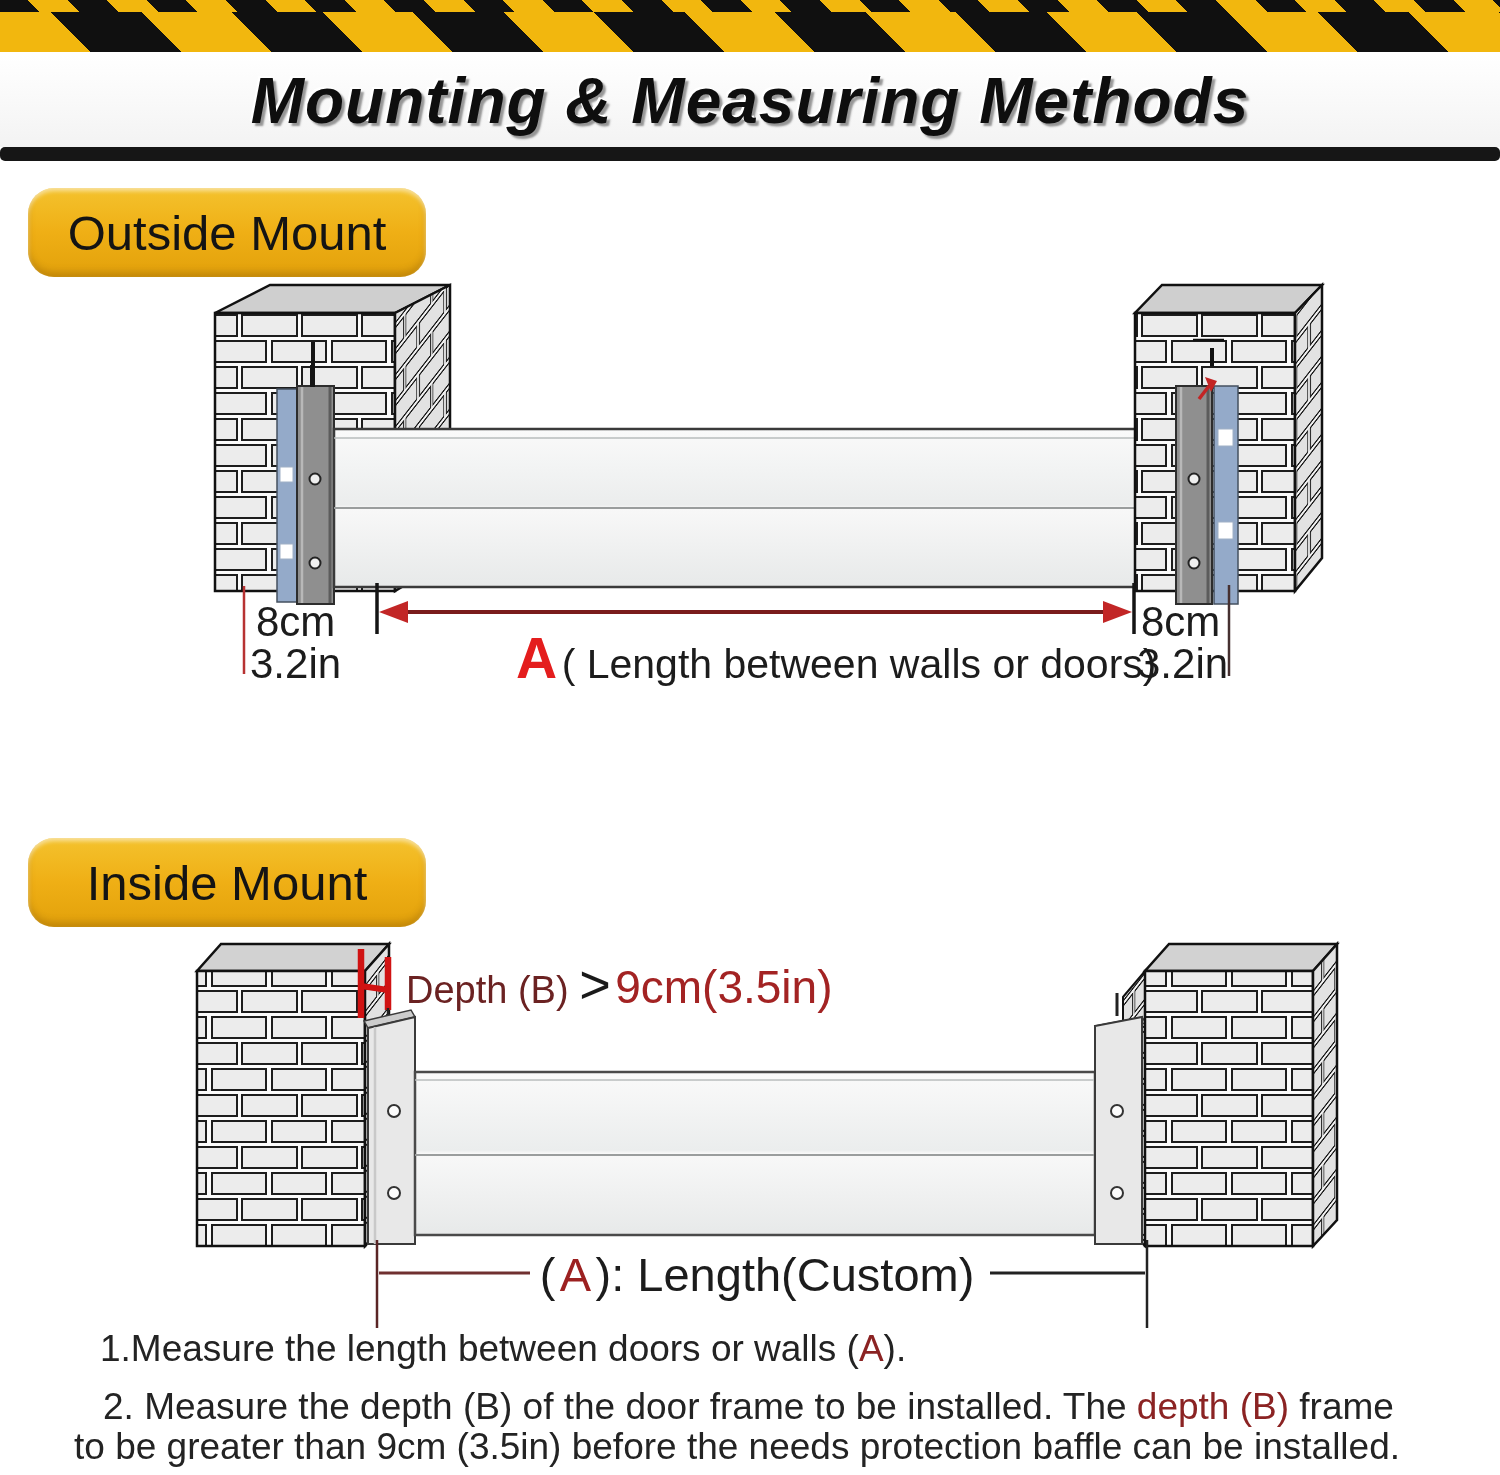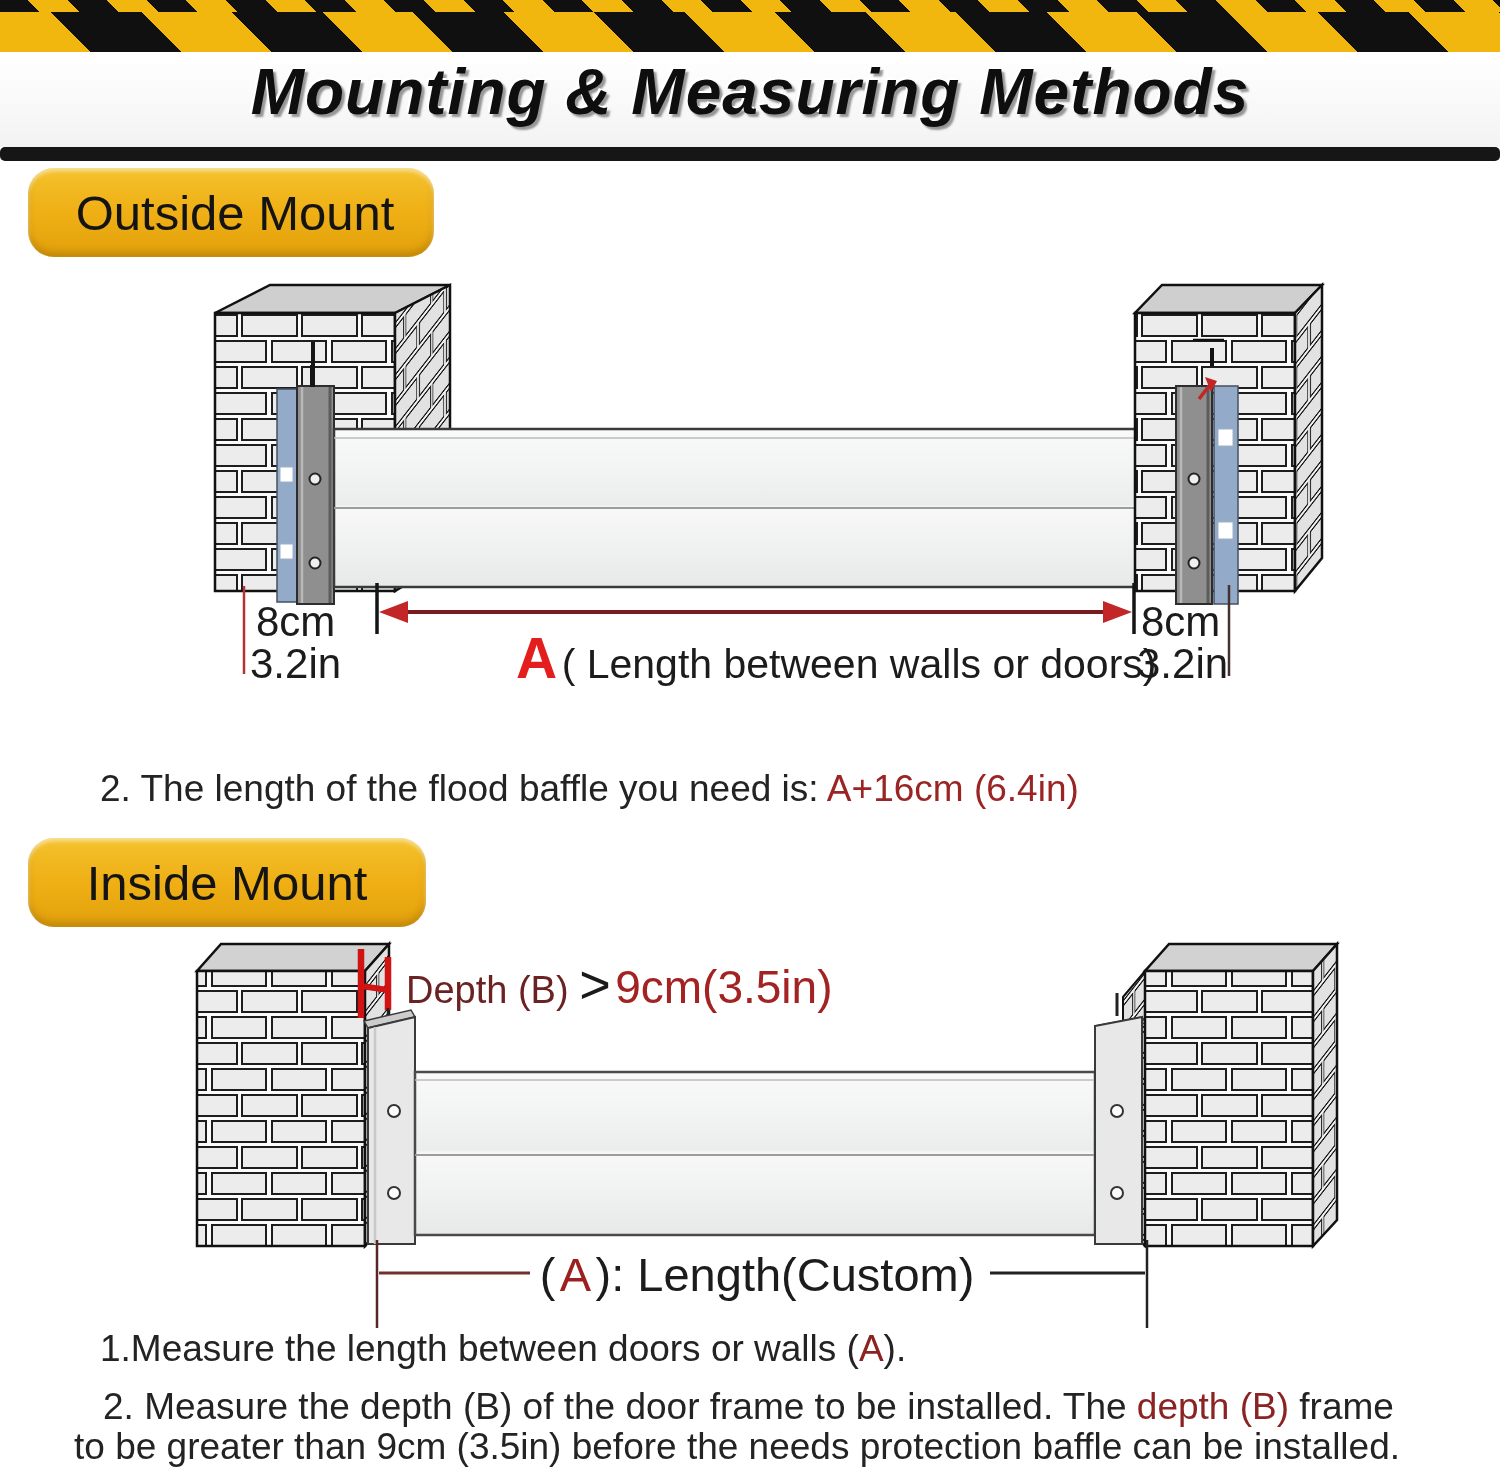--- a/index.html
+++ b/index.html
@@ -7,33 +7,33 @@
         font-family:"Liberation Sans",sans-serif;color:#1e1e1e;}
 
   
   .tape-thin{position:absolute;top:0;left:0;right:0;height:12px;
       background:repeating-linear-gradient(45deg,#101010 0 28px,#f2b70e 28px 56px);}
   .tape-main{position:absolute;top:12px;left:0;right:0;height:40px;
       background:repeating-linear-gradient(45deg,#f2b70e 0 64px,#101010 64px 128px);
       border-bottom:3px solid #ffffff;}
   .title-band{position:absolute;top:55px;left:0;right:0;height:92px;
       background:linear-gradient(180deg,#ffffff,#f3f3f3);
-      display:flex;justify-content:center;}
+      display:flex;align-items:center;justify-content:center;}
   .title{font-size:64px;font-weight:700;font-style:italic;color:#0e0e0e;margin:0;
       letter-spacing:1px;
       text-shadow:-2px -2px 0 #ffffff,3px 3px 2px rgba(70,70,70,.55);}
   .banner-bar{position:absolute;top:147px;left:0;right:0;height:14px;background:#161616;border-radius:5px;}
 
   
   .badge{position:absolute;left:28px;width:398px;height:89px;border-radius:26px;
       background:linear-gradient(180deg,#f4c22d 0%,#efaf15 50%,#e2a10b 100%);
       box-shadow:inset 0 3px 4px rgba(255,255,255,.55),inset 0 -5px 7px rgba(120,75,0,.30);
       display:flex;align-items:center;justify-content:center;
       font-size:49px;color:#141414;}
-  .badge-outside{top:168px;padding-left:8px;}
+  .badge-outside{top:188px;}
   .badge-inside{top:838px;}
 
   
   .diagram{position:absolute;}
   #diagram-outside{left:180px;top:278px;}
   #diagram-inside{left:170px;top:935px;}
   svg text{font-family:"Liberation Sans",sans-serif;}
 
   
   .step{position:absolute;white-space:nowrap;font-size:37px;color:#232323;}
@@ -145,23 +145,20 @@
       <text x="1141" y="636" font-size="42" fill="#1c1c1c">8cm</text>
       <text x="1137" y="678" font-size="42" fill="#1c1c1c">3.2in</text>
 
       <text x="516" y="678">
         <tspan font-size="57" font-weight="bold" fill="#e41d1d">A</tspan>
         <tspan font-size="41" fill="#1c1c1c">( Length between walls or doors)</tspan>
       </text>
     </g>
   </svg>
 
-  <div class="step step-o2">
-    <span>2. The length of the flood baffle you need is: </span><span class="formula">A+16cm (6.4in)</span>
-  </div>
 
   <div class="badge badge-inside">Inside Mount</div>
 
   <svg id="diagram-inside" class="diagram" width="1210" height="405" viewBox="170 935 1210 405">
     <defs>
       <pattern id="bkF2" patternUnits="userSpaceOnUse" width="60" height="52">
         <rect width="60" height="52" fill="#fbfbfb"></rect>
         <rect x="2" y="3" width="55" height="21" fill="#ececec" stroke="#1d1d1d" stroke-width="2"></rect>
         <rect x="-29" y="29" width="55" height="21" fill="#ececec" stroke="#1d1d1d" stroke-width="2"></rect>
         <rect x="32" y="29" width="55" height="21" fill="#ececec" stroke="#1d1d1d" stroke-width="2"></rect>

